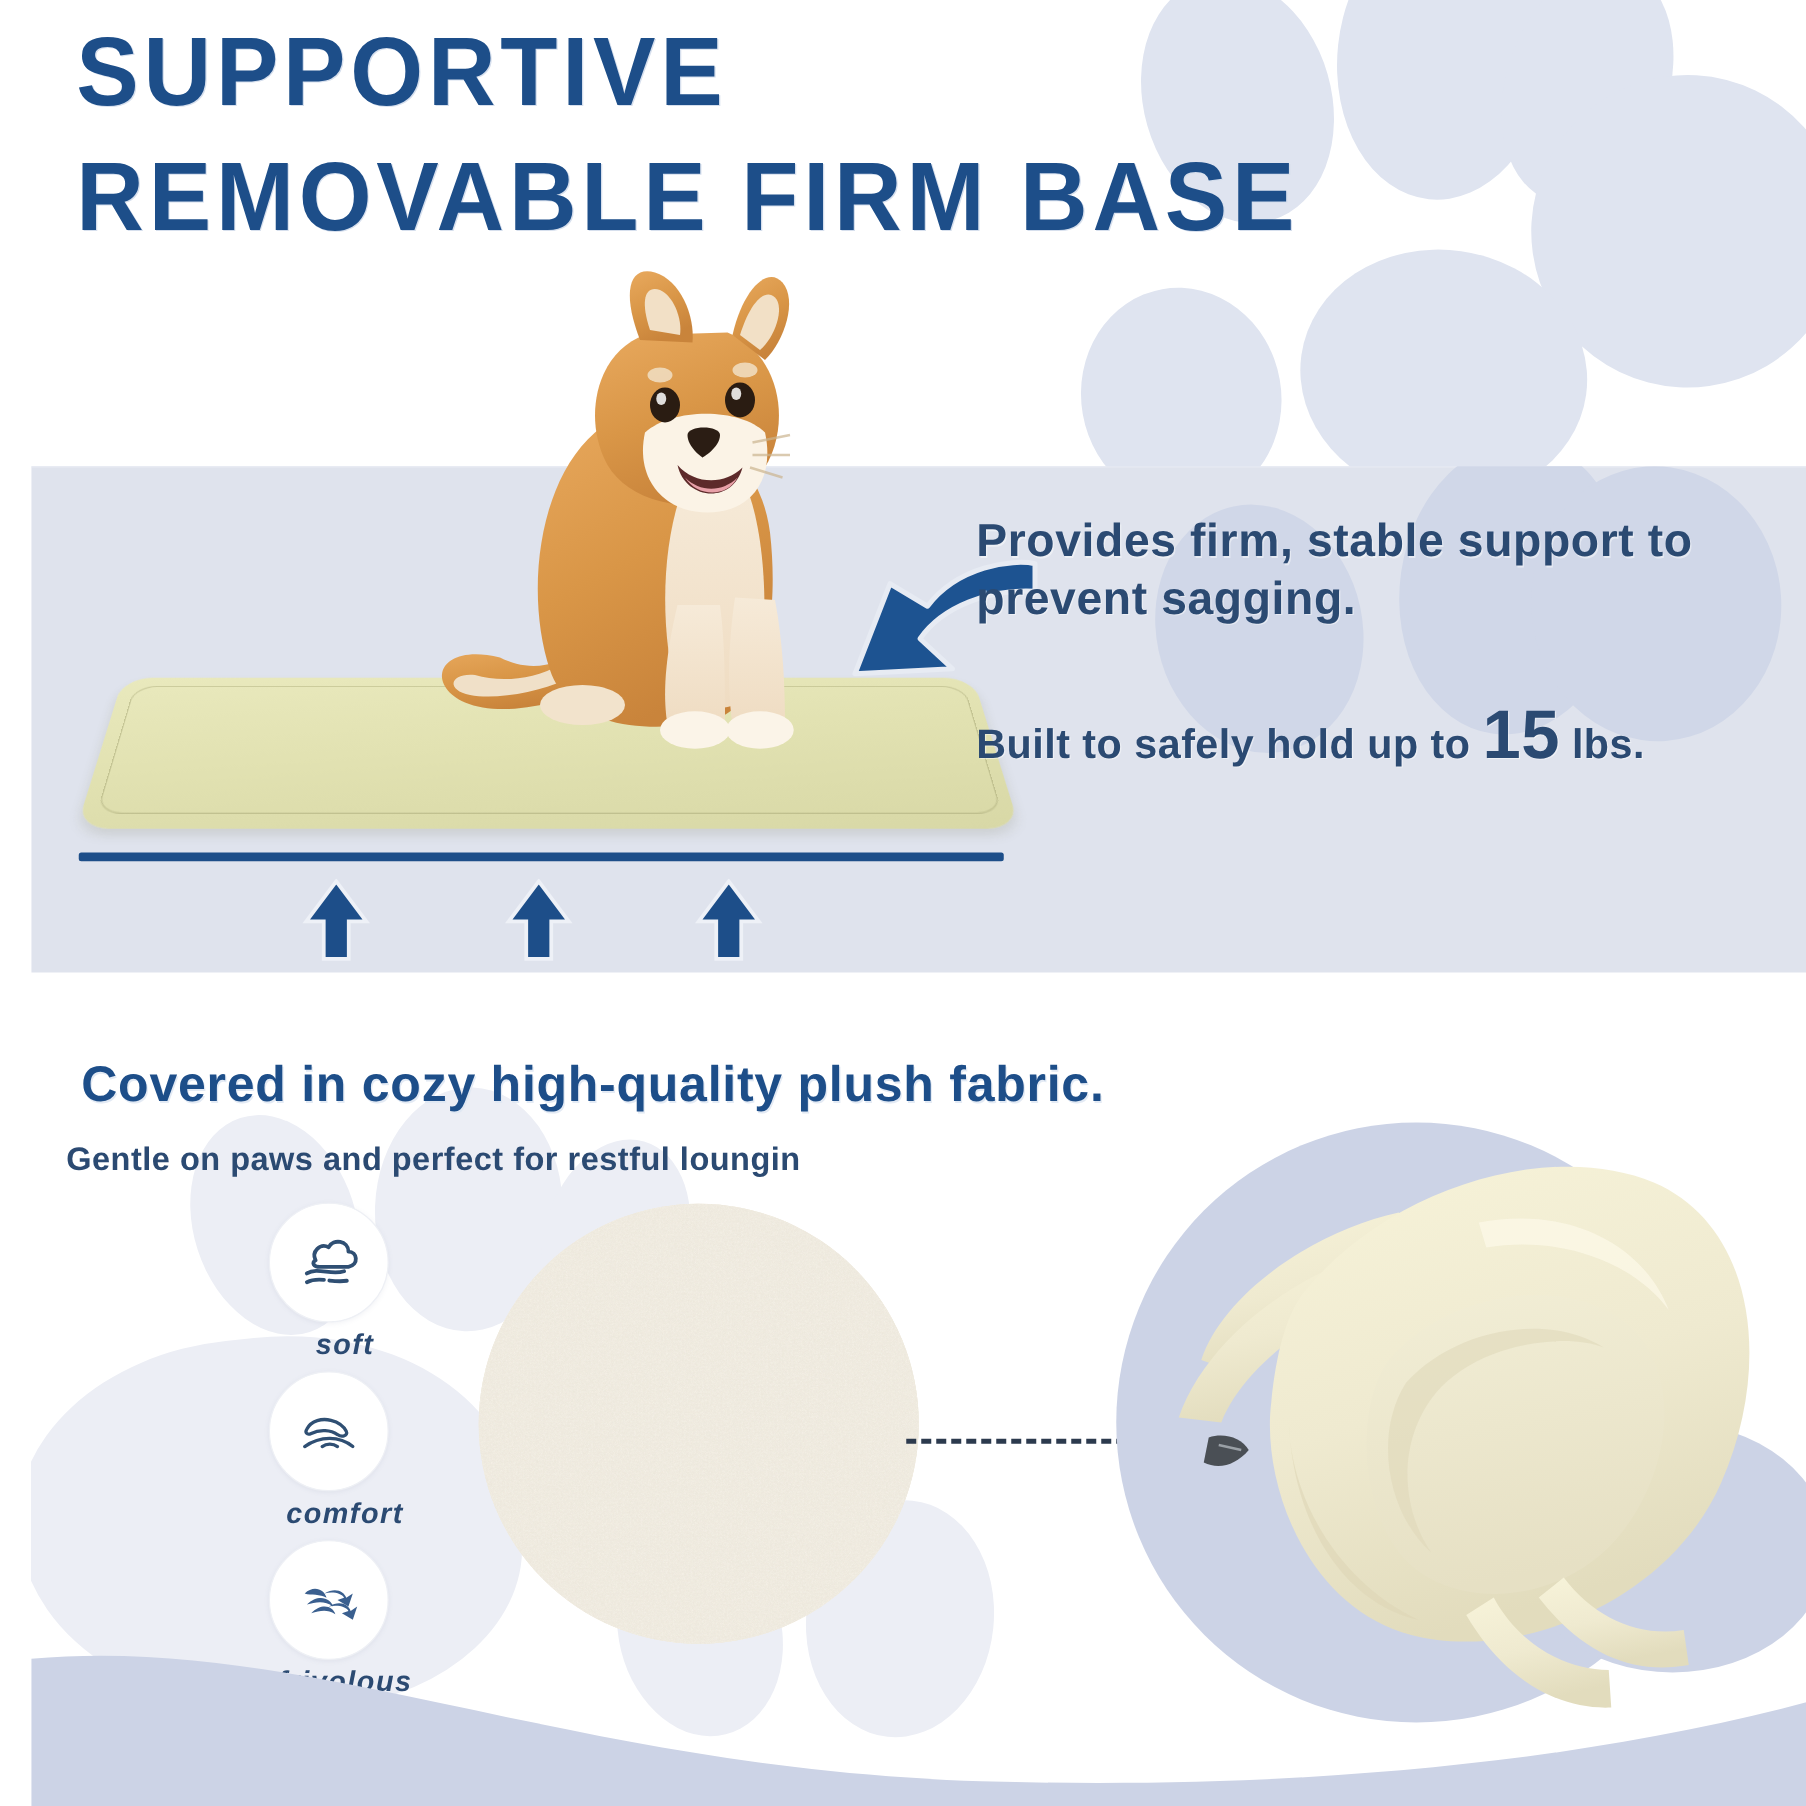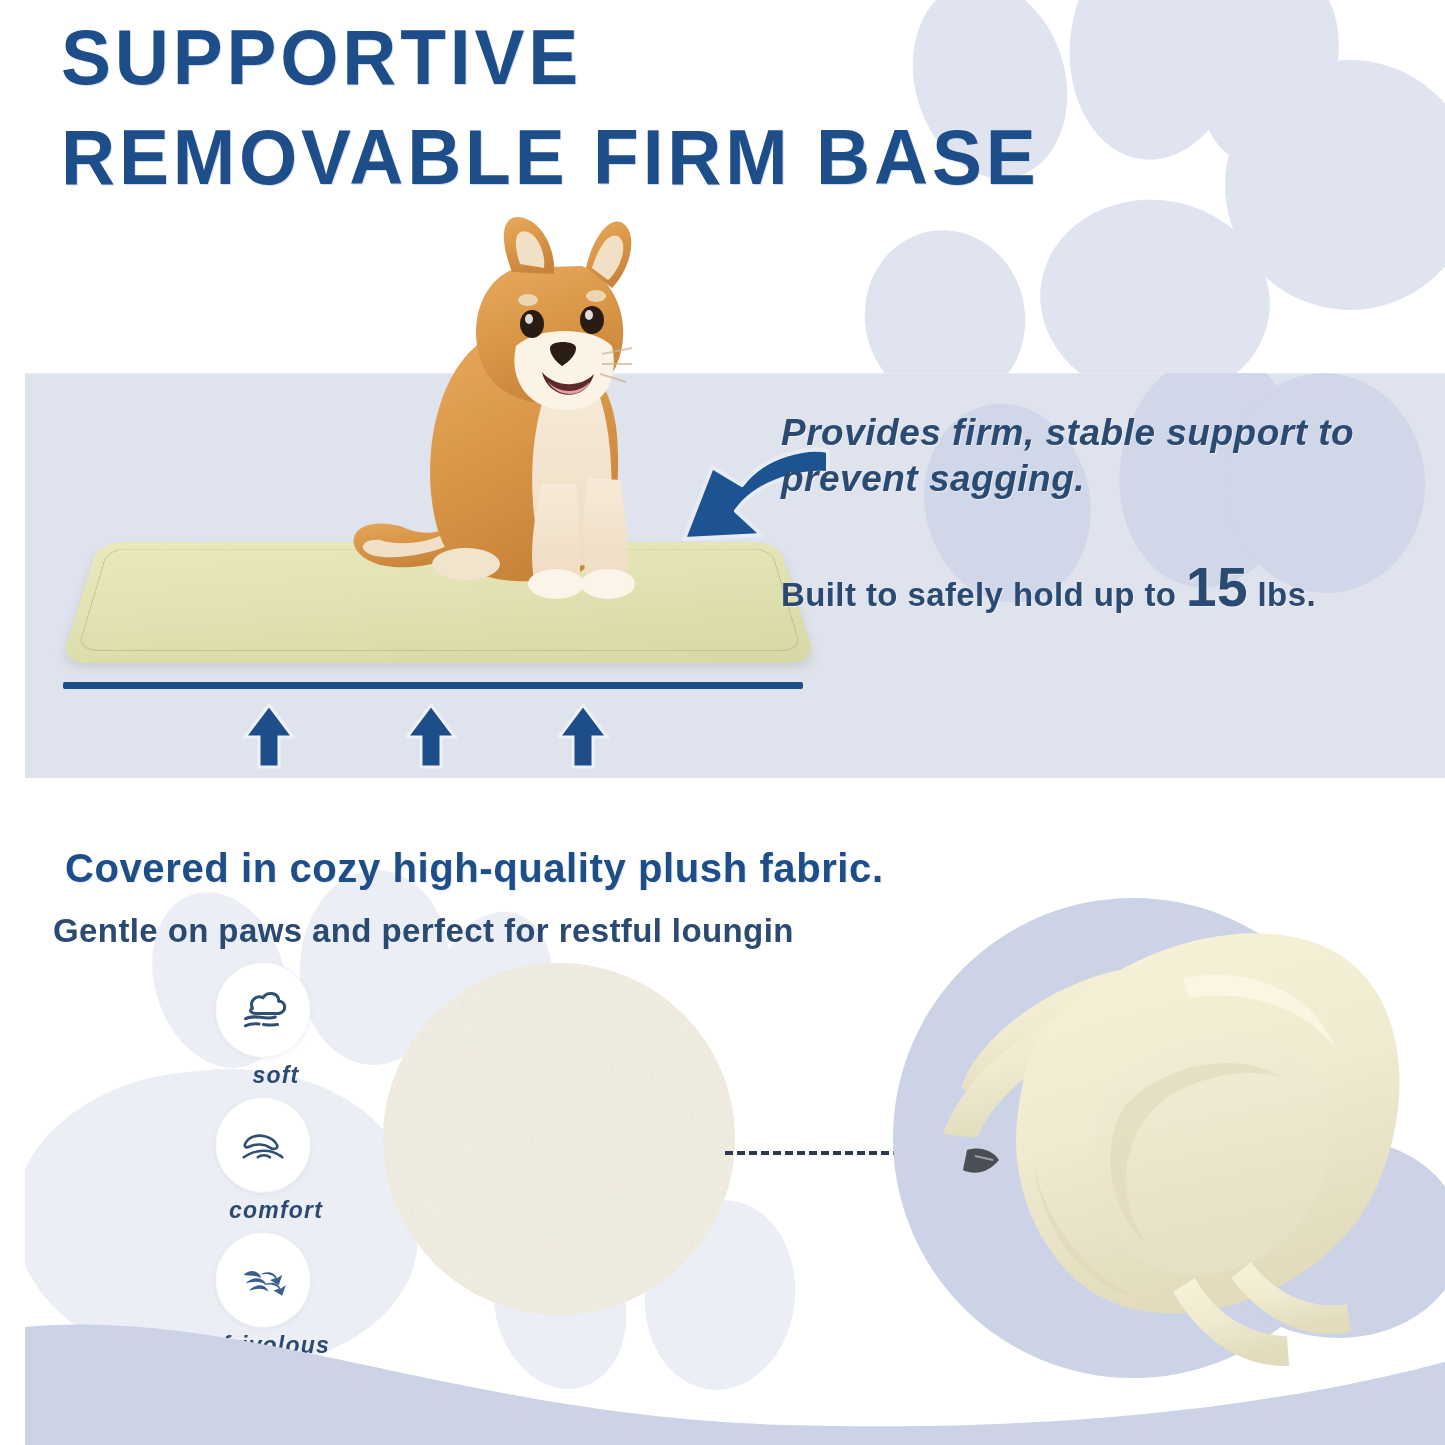--- a/index.html
+++ b/index.html
@@ -77,38 +77,37 @@
 
   
   .band-text{
     position:absolute;left:756px;top:410px;width:660px;
     color:#2b4a72;
     font-weight:bold;
   }
   .band-text .p1{
     font-size:37px;line-height:1.24;letter-spacing:0.5px;
     text-shadow:1px 1px 0 rgba(255,255,255,0.45);
-    font-style:italic;
   }
   .band-text .p2{
     margin-top:52px;
     font-size:33px;line-height:1.2;letter-spacing:0.4px;
     text-shadow:1px 1px 0 rgba(255,255,255,0.45);
   }
   .band-text .p2 .big{font-size:55px;}
 
   
   .sub1{
     position:absolute;left:40px;top:846px;
     color:#1d4e89;font-weight:bold;font-size:40px;letter-spacing:0.6px;
     text-shadow:1px 1px 0 rgba(222,230,242,0.85);
   }
   .sub2{
     position:absolute;left:28px;top:912px;
-    color:#2b4a72;font-weight:bold;font-size:33px;letter-spacing:0.4px;
+    color:#2b4a72;font-weight:bold;font-size:26px;letter-spacing:0.4px;
   }
 
   
   .features{position:absolute;left:176px;top:962px;width:180px;}
   .feature{position:relative;height:135px;}
   .feature .circle{
     position:absolute;left:14px;top:0;width:94px;height:94px;border-radius:50%;
     background:#ffffff;border:1px solid #eef0f5;
     box-shadow:0 1px 4px rgba(120,130,160,0.10);
     display:flex;align-items:center;justify-content:center;

